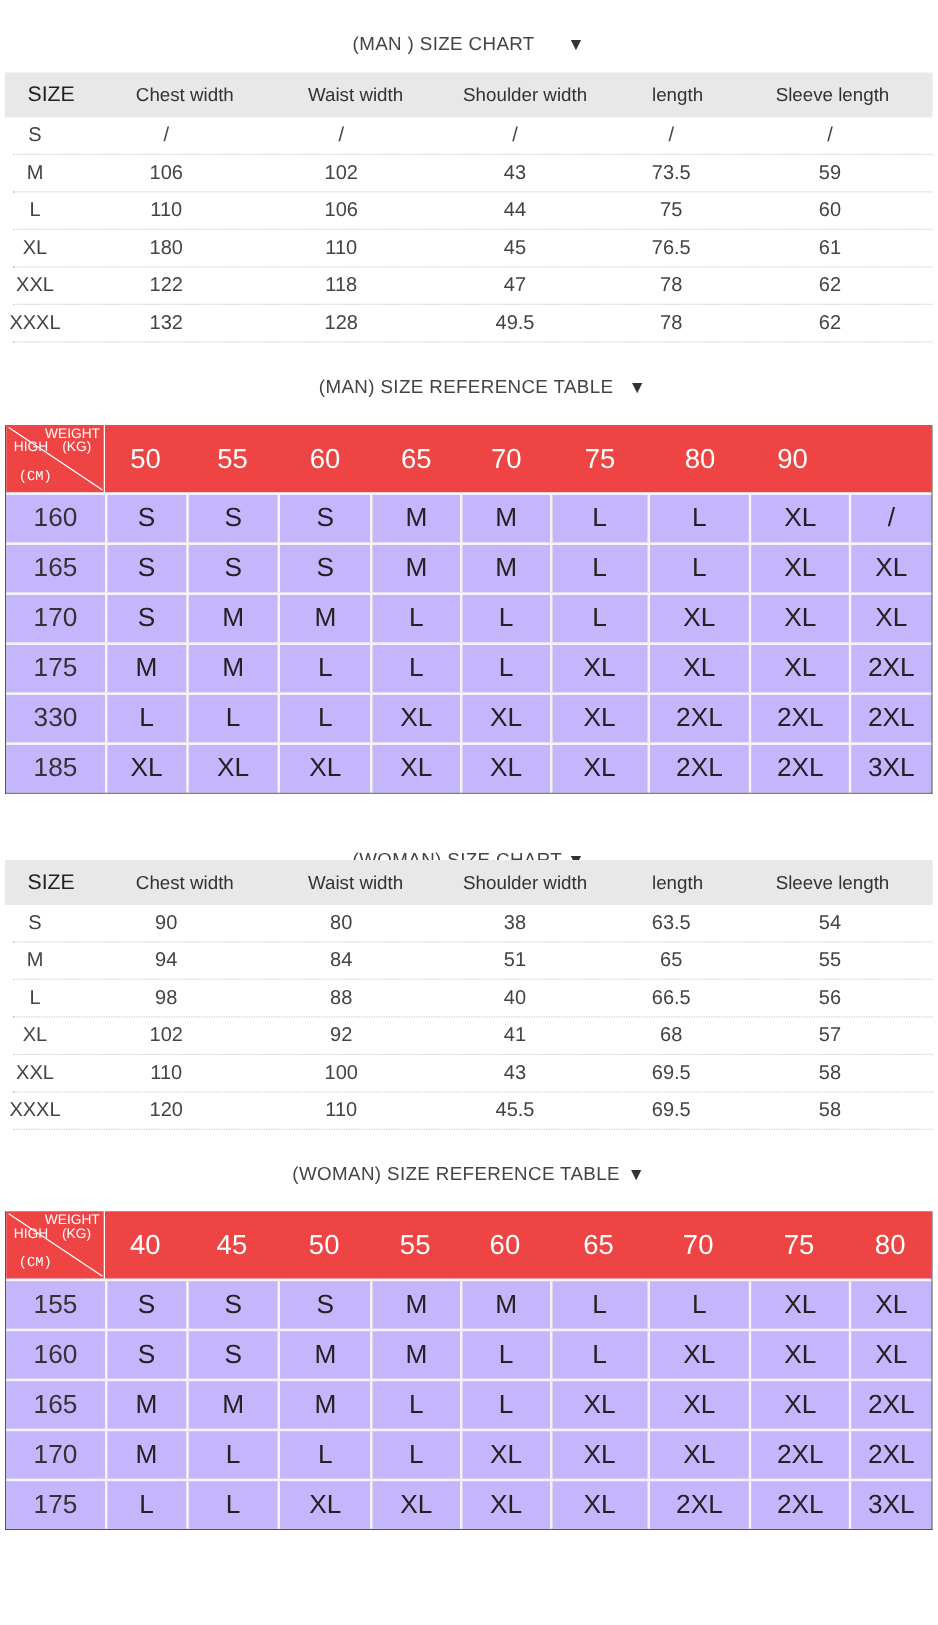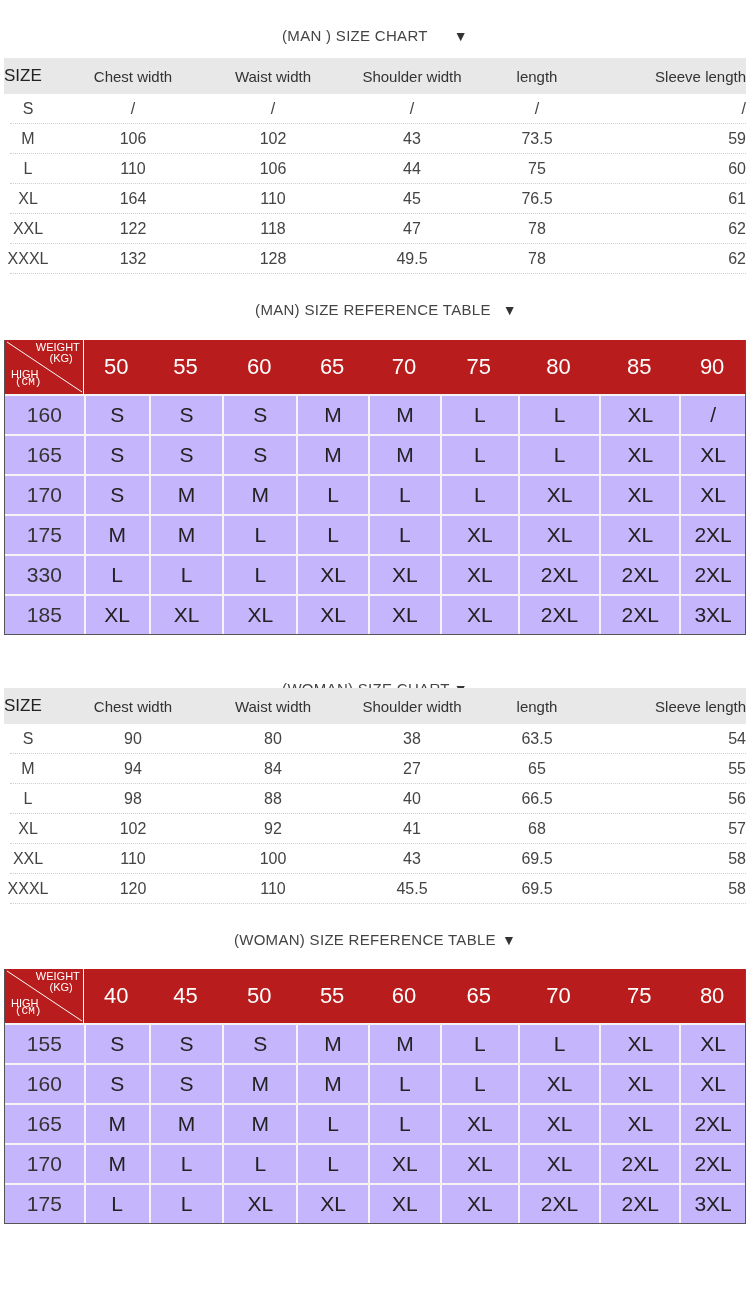--- a/index.html
+++ b/index.html
@@ -11,35 +11,35 @@
   .section-title .tri-wide { margin-left:26px; }
 
   
   .size-chart { position:absolute; left:4px; width:742px; }
   .sc-head { height:36px; background:#e8e8e8; display:flex; align-items:center; }
   .sc-row { height:29px; display:flex; align-items:center;
             border-bottom:1px dotted #cfcfcf; margin-left:6px; }
   .sc-row .c0 { margin-left:-6px; }
   .c { text-align:center; font-size:16px; color:#444; }
   .sc-head .c { font-size:15px; color:#333; }
-  .sc-head .c0 { font-size:17px; text-align:left; padding-left:0; color:#222; }
+  .sc-head .c0 { font-size:17px; text-align:left; padding-left:18px; color:#222; }
   .c0 { width:48px; }
   .c1 { width:162px; } .c2 { width:118px; } .c3 { width:160px; }
-  .c4 { width:90px; } .c5 { width:164px;text-align:right; }
+  .c4 { width:90px; } .c5 { width:164px; }
 
   
   .ref { position:absolute; left:4px; width:742px; border:1px solid #555; border-top:none;
          box-sizing:border-box; }
-  .ref-head { height:54px; background:#b91c1c; display:flex; }
+  .ref-head { height:54px; background:#ef4444; display:flex; }
   .ref-head .hc { color:#fff; font-size:22px; display:flex; align-items:center; justify-content:center; }
   .corner { position:relative; width:79px; border-right:1px solid #fff; box-sizing:border-box; color:#fff; }
   .corner svg { position:absolute; left:0; top:0; }
   .corner .w { position:absolute; right:3px; top:1px; font-size:11px; color:#fff; }
   .corner .kg { position:absolute; right:10px; top:12px; font-size:11px; color:#fff; }
-  .corner .h { position:absolute; left:6px; top:28px; font-size:11px; color:#fff; }
+  .corner .h { position:absolute; left:6px; top:12px; font-size:11px; color:#fff; }
   .corner .cm { position:absolute; left:10px; top:36px; font-size:11px; color:#fff;font-family:Liberation Mono, monospace; }
   .ref-row { height:40px; display:flex; background:#c4b5fd; border-top:2px solid #f4f4f4; box-sizing:border-box; }
   .ref-row .rc { display:flex; align-items:center; justify-content:center; font-size:21px; color:#222;
                  border-left:2px solid #f4f4f4; box-sizing:border-box; }
   .ref-row .rc:first-child { border-left:none; width:79px; color:#333; }
   .w1{width:65px}.w2{width:74px}.w3{width:74px}.w4{width:72px}.w5{width:72px}
   .w6{width:78px}.w7{width:82px}.w8{width:80px}.w9{width:66px}
 </style>
 </head>
 <body>
@@ -75,21 +75,21 @@
     <div class="sc-row">
       <div class="c c0">L</div>
       <div class="c c1">110</div>
       <div class="c c2">106</div>
       <div class="c c3">44</div>
       <div class="c c4">75</div>
       <div class="c c5">60</div>
     </div>
     <div class="sc-row">
       <div class="c c0">XL</div>
-      <div class="c c1">164</div>
+      <div class="c c1">180</div>
       <div class="c c2">110</div>
       <div class="c c3">45</div>
       <div class="c c4">76.5</div>
       <div class="c c5">61</div>
     </div>
     <div class="sc-row">
       <div class="c c0">XXL</div>
       <div class="c c1">122</div>
       <div class="c c2">118</div>
       <div class="c c3">47</div>
@@ -120,21 +120,20 @@
         <span class="h">HIGH</span>
         <span class="cm">(CM)</span>
       </div>
       <div class="hc w1">50</div>
       <div class="hc w2">55</div>
       <div class="hc w3">60</div>
       <div class="hc w4">65</div>
       <div class="hc w5">70</div>
       <div class="hc w6">75</div>
       <div class="hc w7">80</div>
-      <div class="hc w8">85</div>
       <div class="hc w9">90</div>
     </div>
     <div class="ref-row">
       <div class="rc">160</div>
       <div class="rc w1">S</div>
       <div class="rc w2">S</div>
       <div class="rc w3">S</div>
       <div class="rc w4">M</div>
       <div class="rc w5">M</div>
       <div class="rc w6">L</div>
@@ -221,21 +220,21 @@
       <div class="c c1">90</div>
       <div class="c c2">80</div>
       <div class="c c3">38</div>
       <div class="c c4">63.5</div>
       <div class="c c5">54</div>
     </div>
     <div class="sc-row">
       <div class="c c0">M</div>
       <div class="c c1">94</div>
       <div class="c c2">84</div>
-      <div class="c c3">27</div>
+      <div class="c c3">51</div>
       <div class="c c4">65</div>
       <div class="c c5">55</div>
     </div>
     <div class="sc-row">
       <div class="c c0">L</div>
       <div class="c c1">98</div>
       <div class="c c2">88</div>
       <div class="c c3">40</div>
       <div class="c c4">66.5</div>
       <div class="c c5">56</div>

